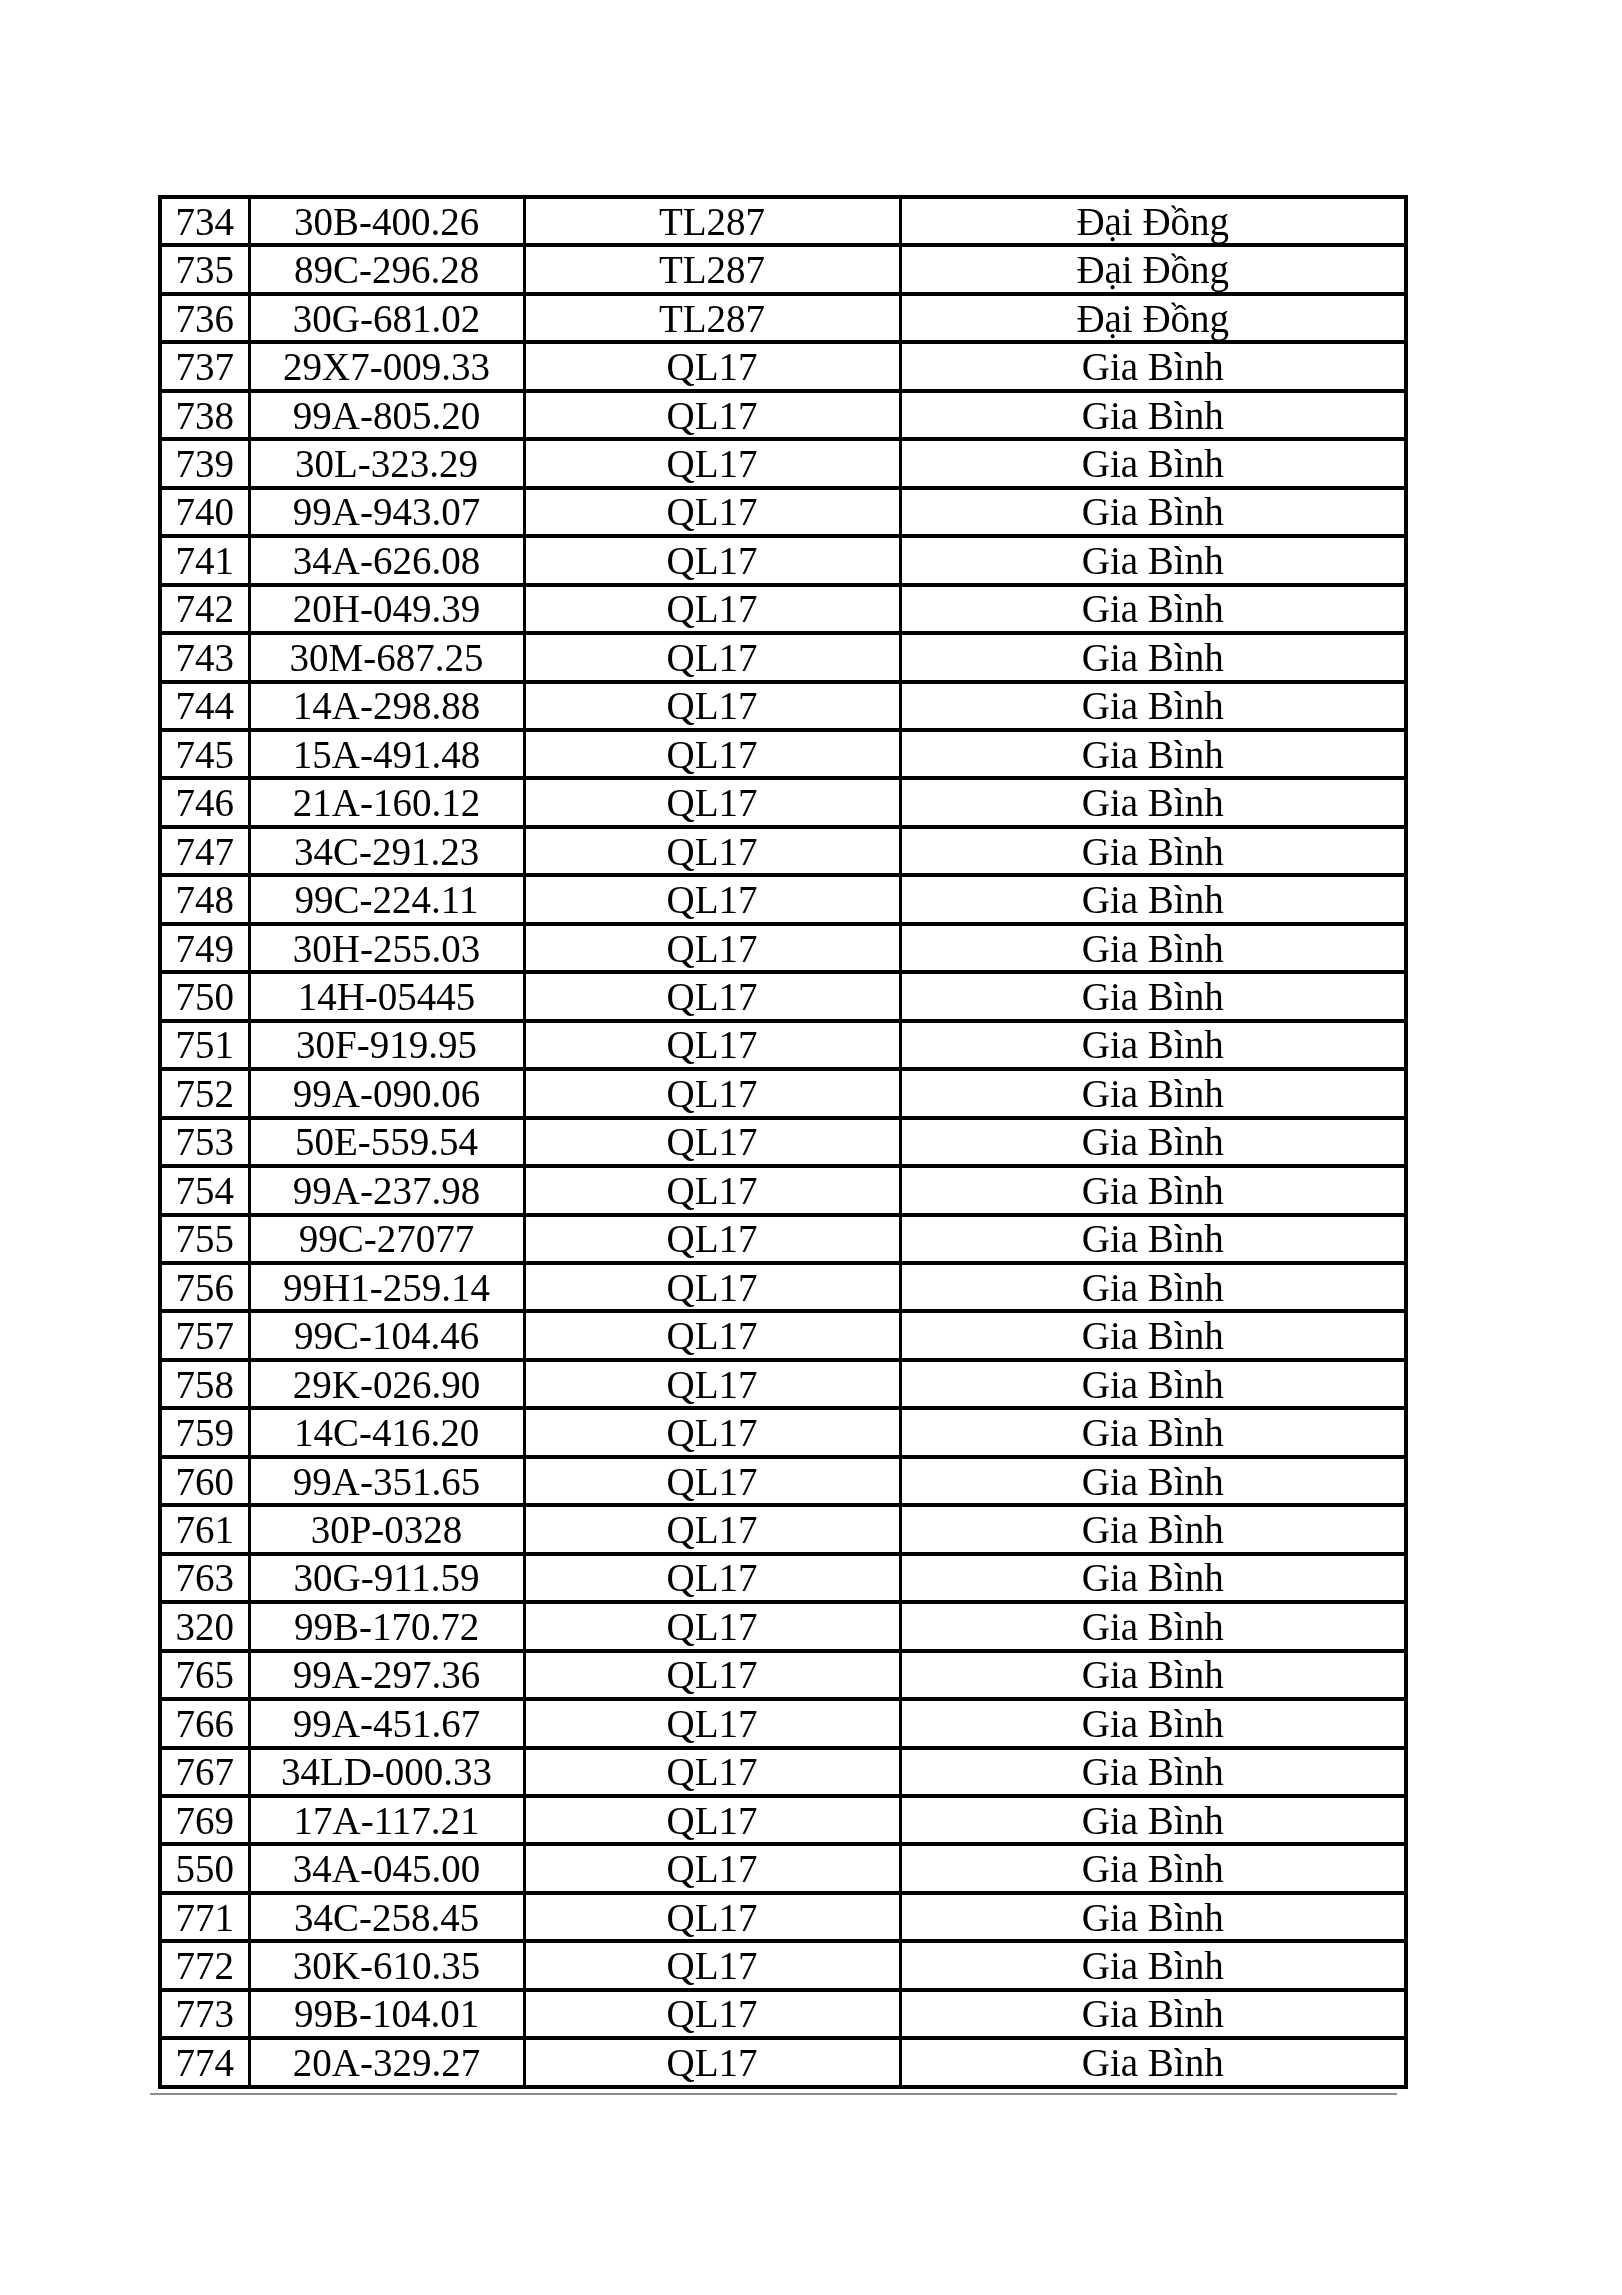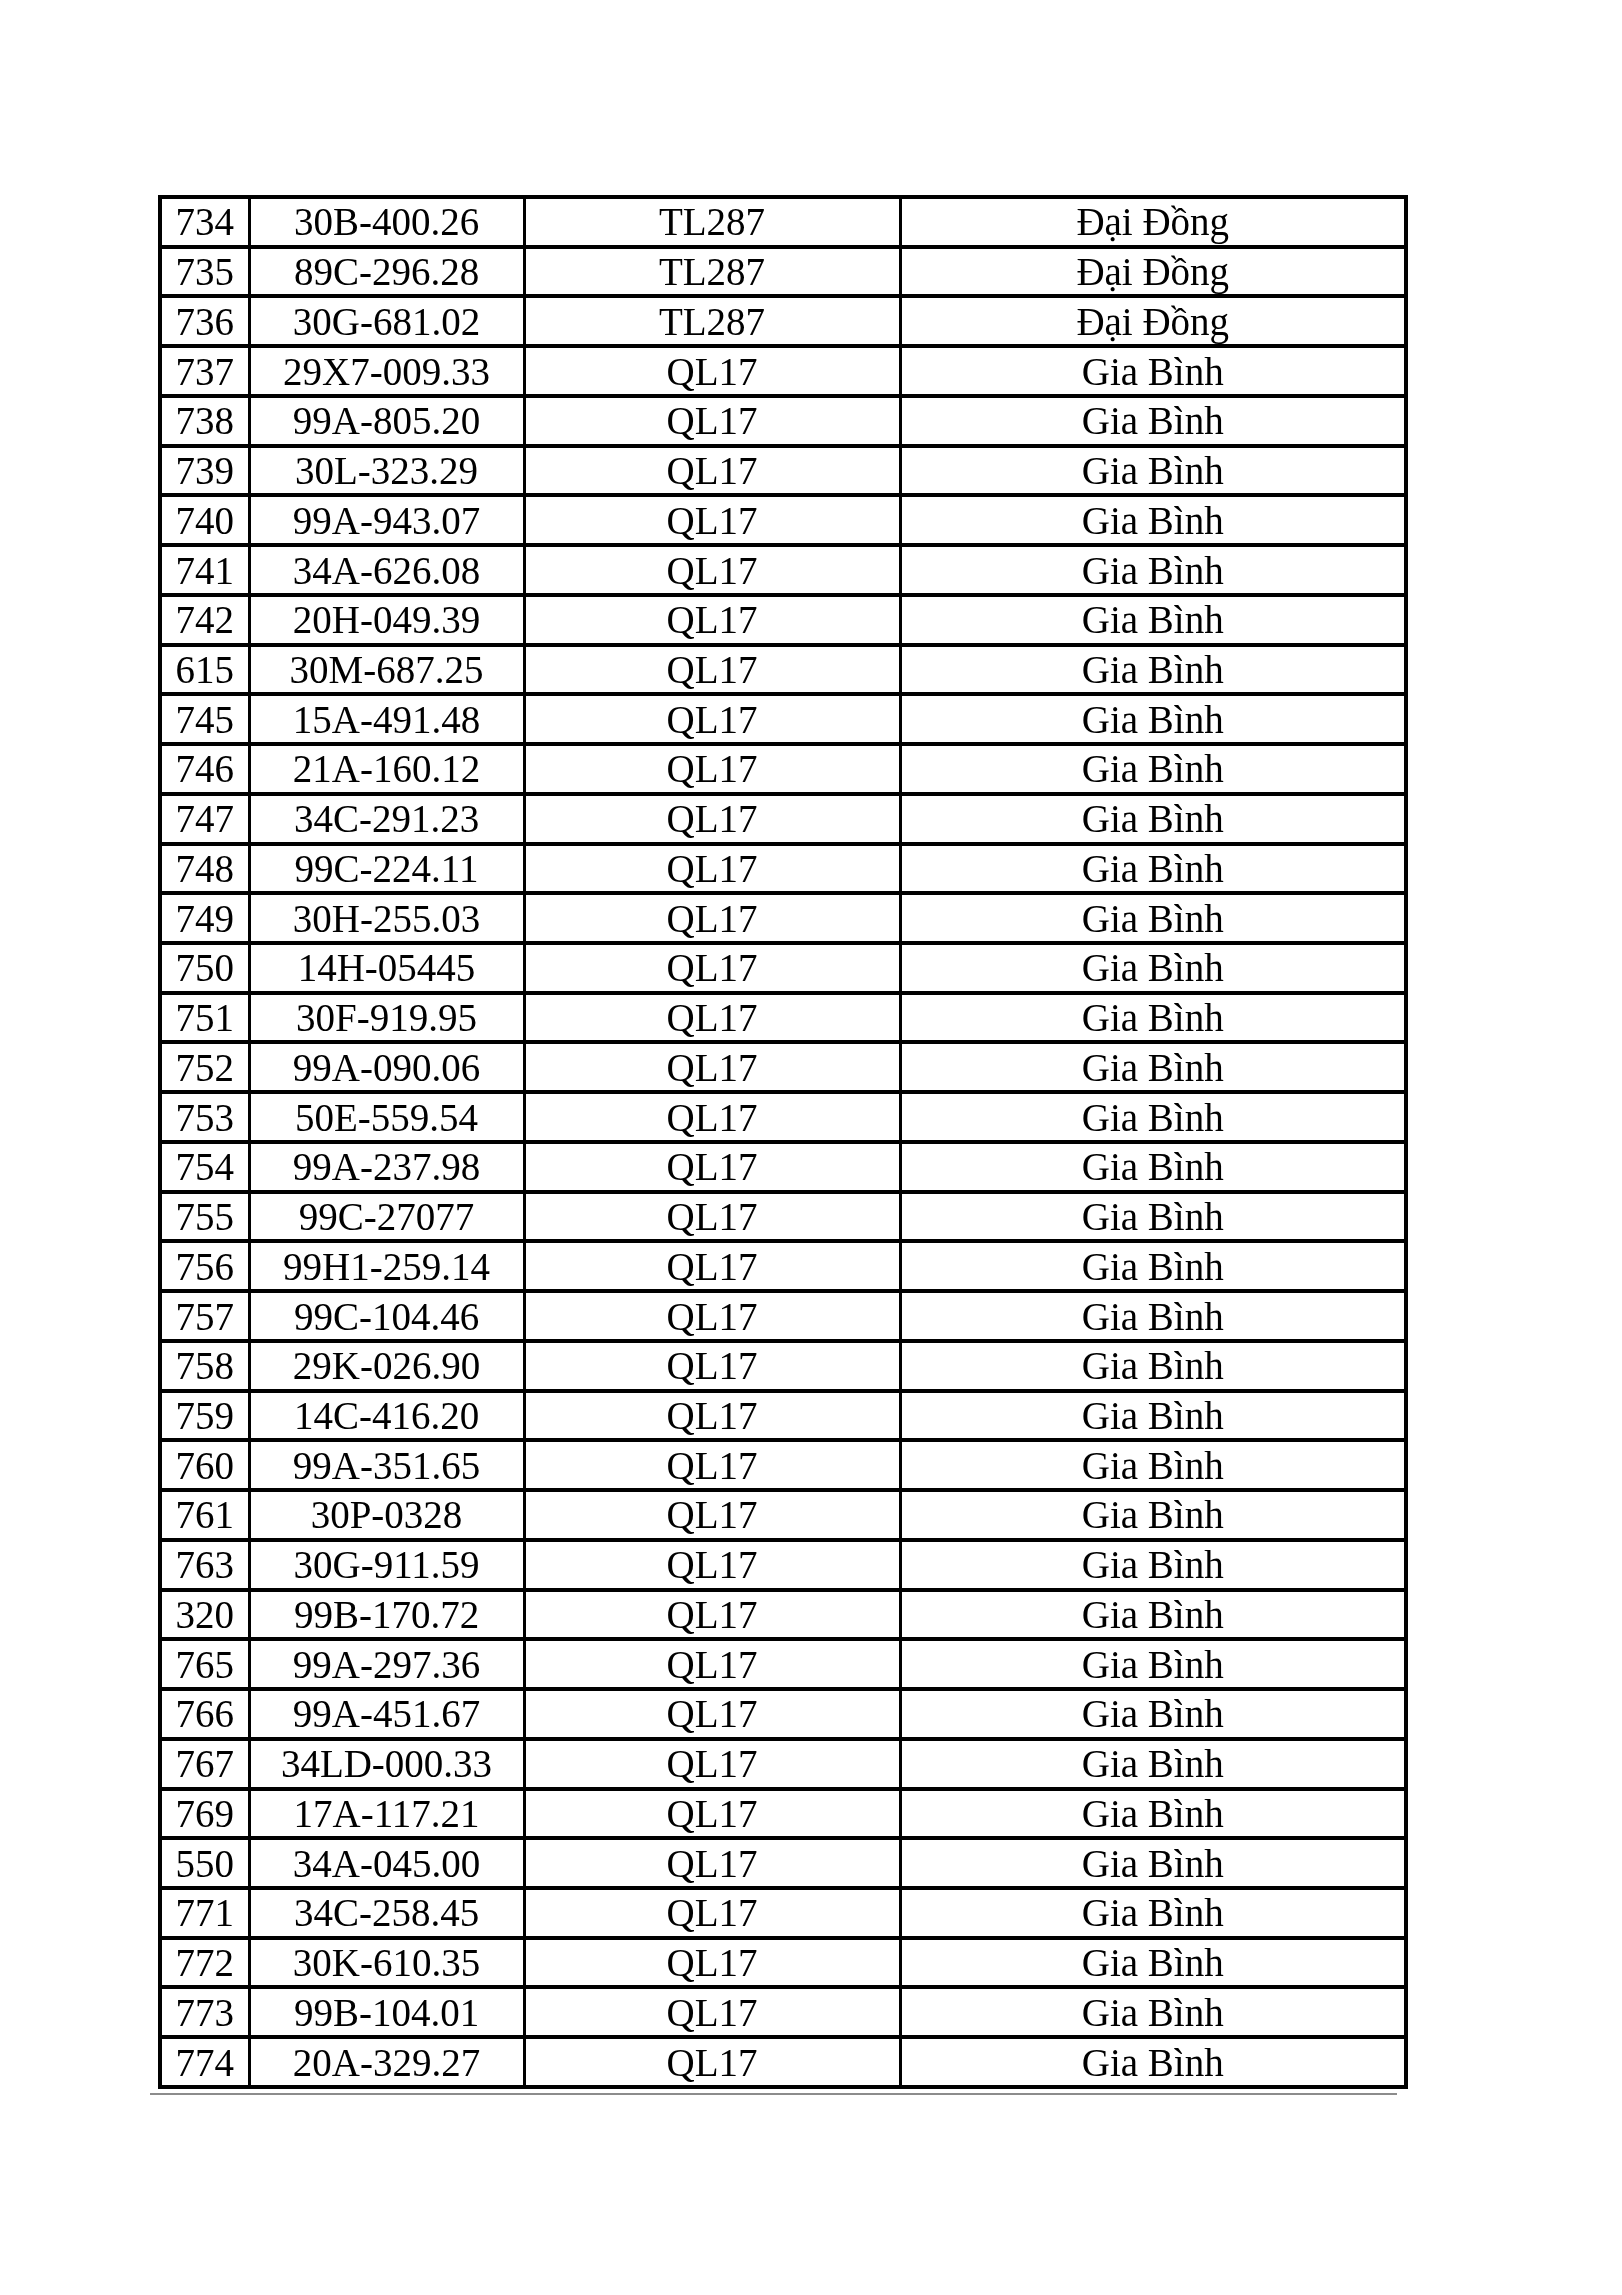--- a/index.html
+++ b/index.html
@@ -108,22 +108,28 @@
           <td>QL17</td>
           <td>Gia Bình</td>
         </tr>
         <tr>
           <td>742</td>
           <td>20H-049.39</td>
           <td>QL17</td>
           <td>Gia Bình</td>
         </tr>
         <tr>
-          <td>615</td>
+          <td>743</td>
           <td>30M-687.25</td>
+          <td>QL17</td>
+          <td>Gia Bình</td>
+        </tr>
+        <tr>
+          <td>744</td>
+          <td>14A-298.88</td>
           <td>QL17</td>
           <td>Gia Bình</td>
         </tr>
         <tr>
           <td>745</td>
           <td>15A-491.48</td>
           <td>QL17</td>
           <td>Gia Bình</td>
         </tr>
         <tr>

